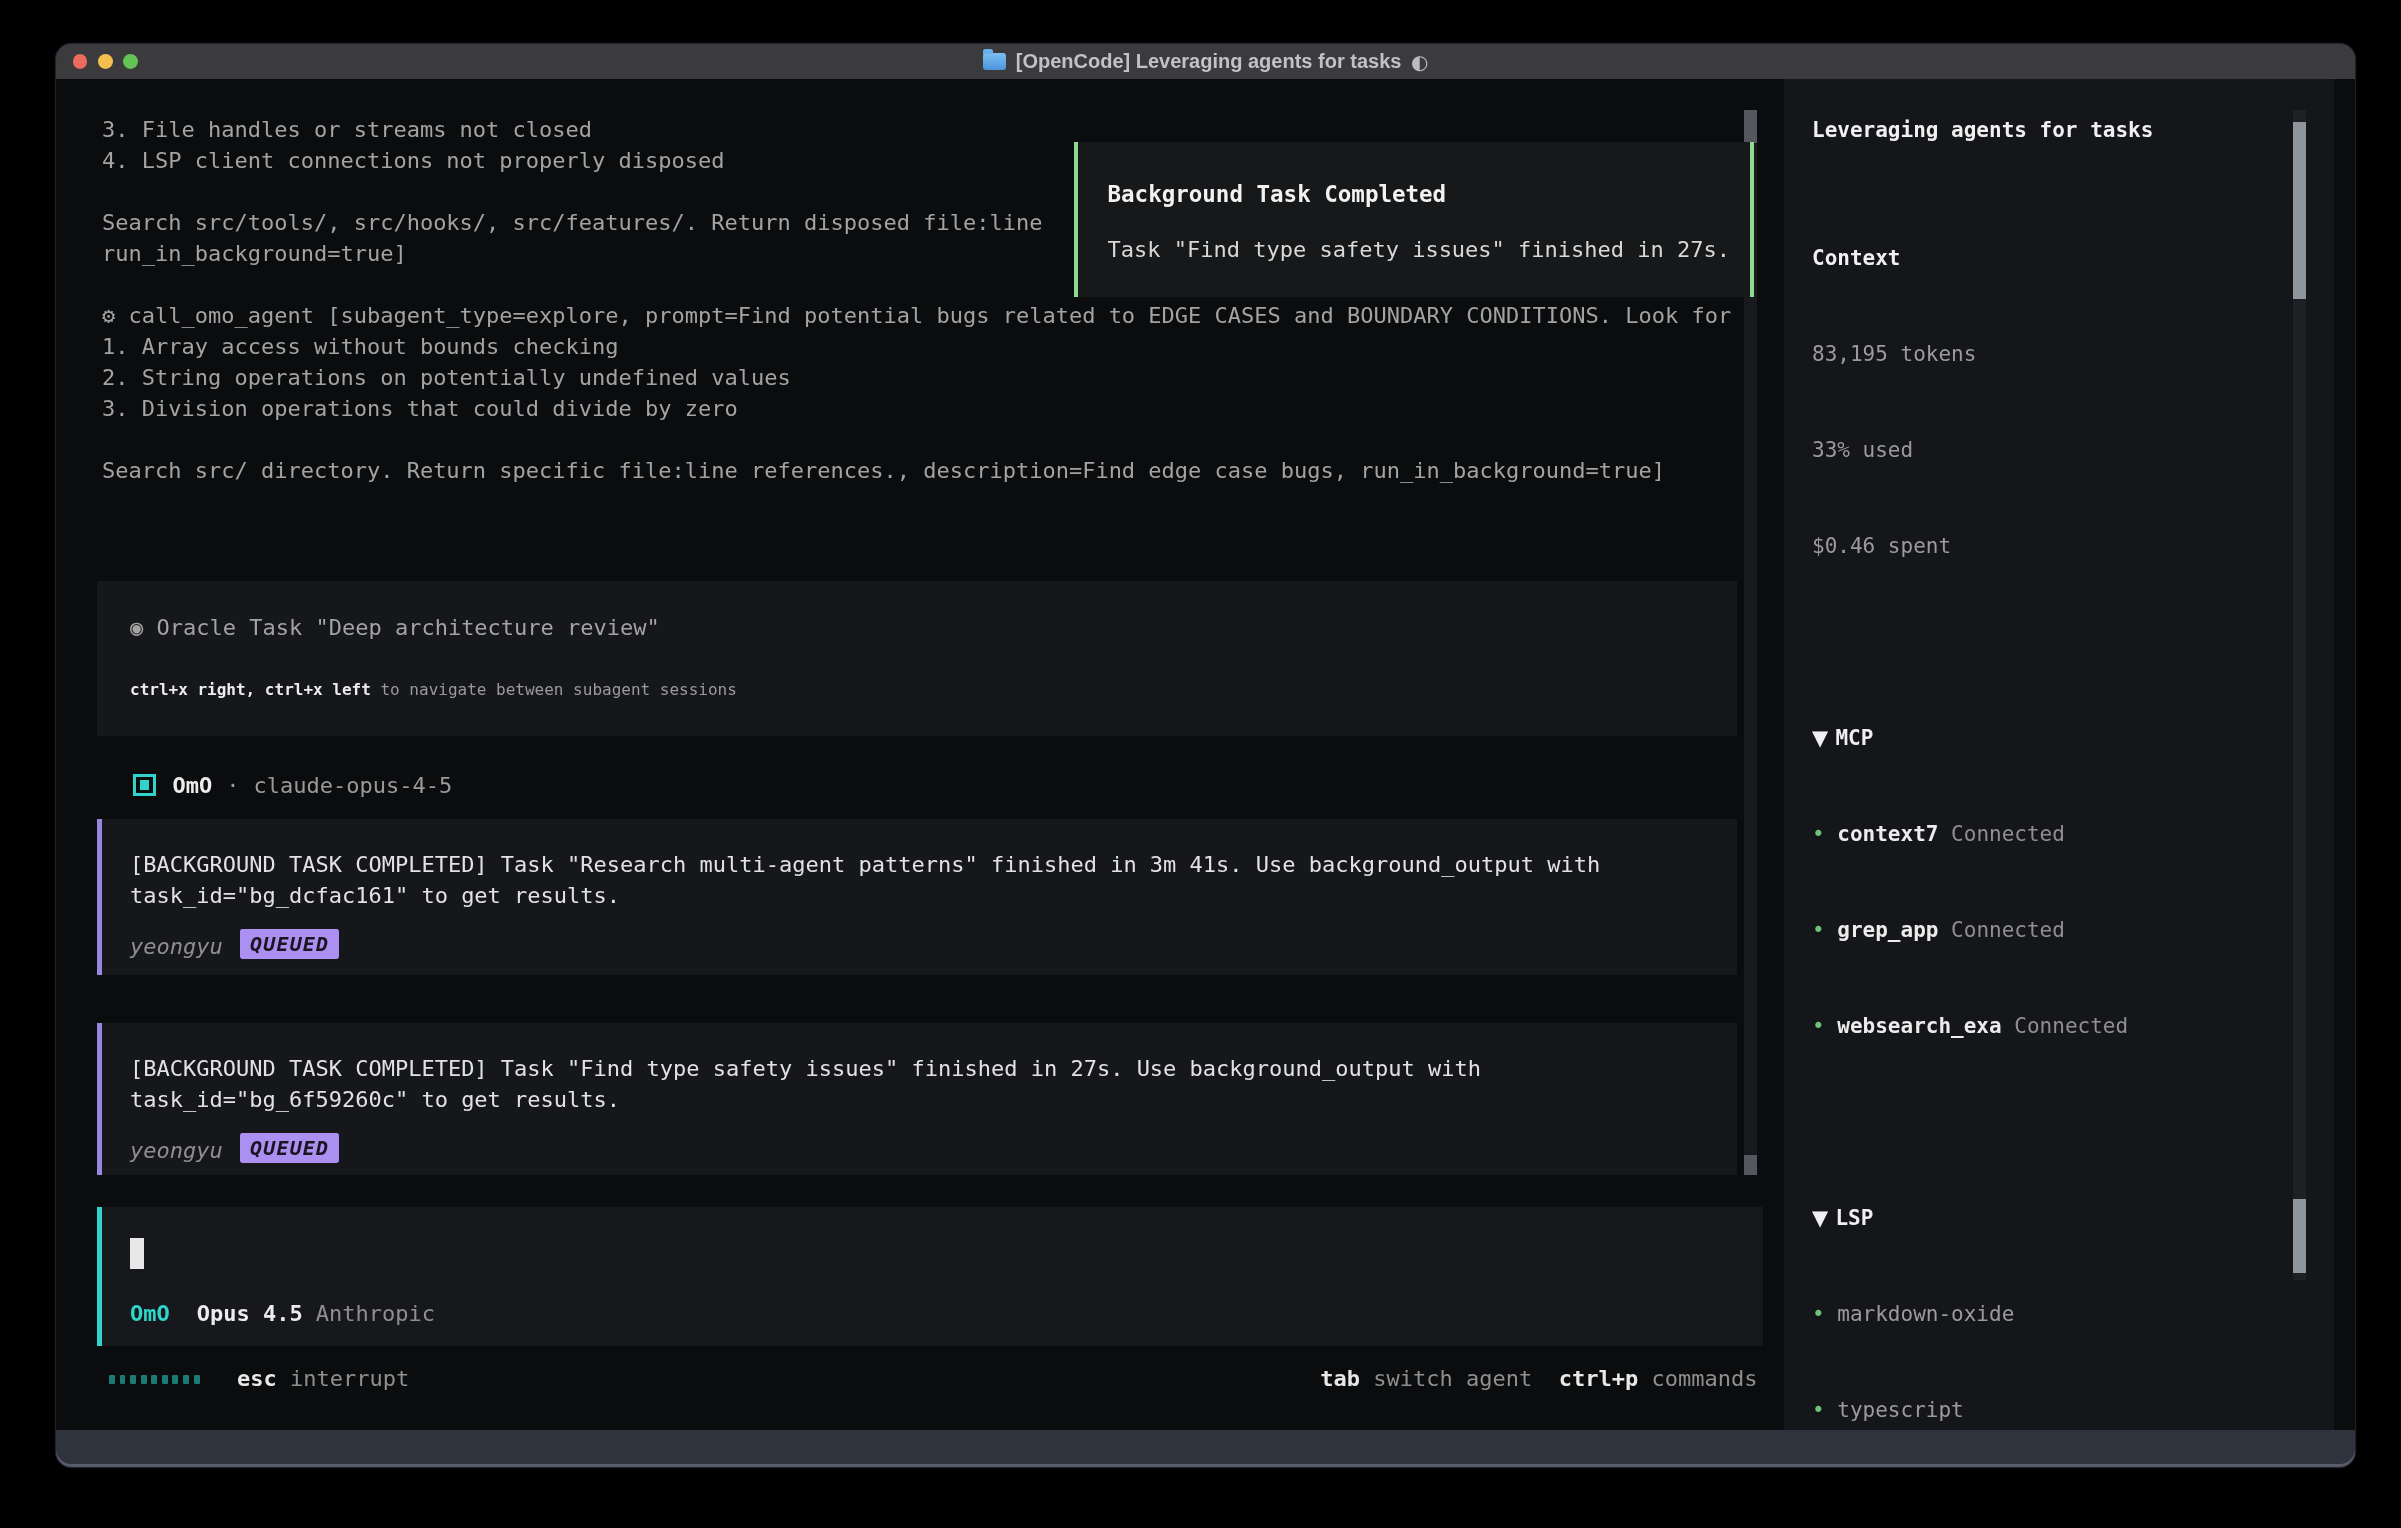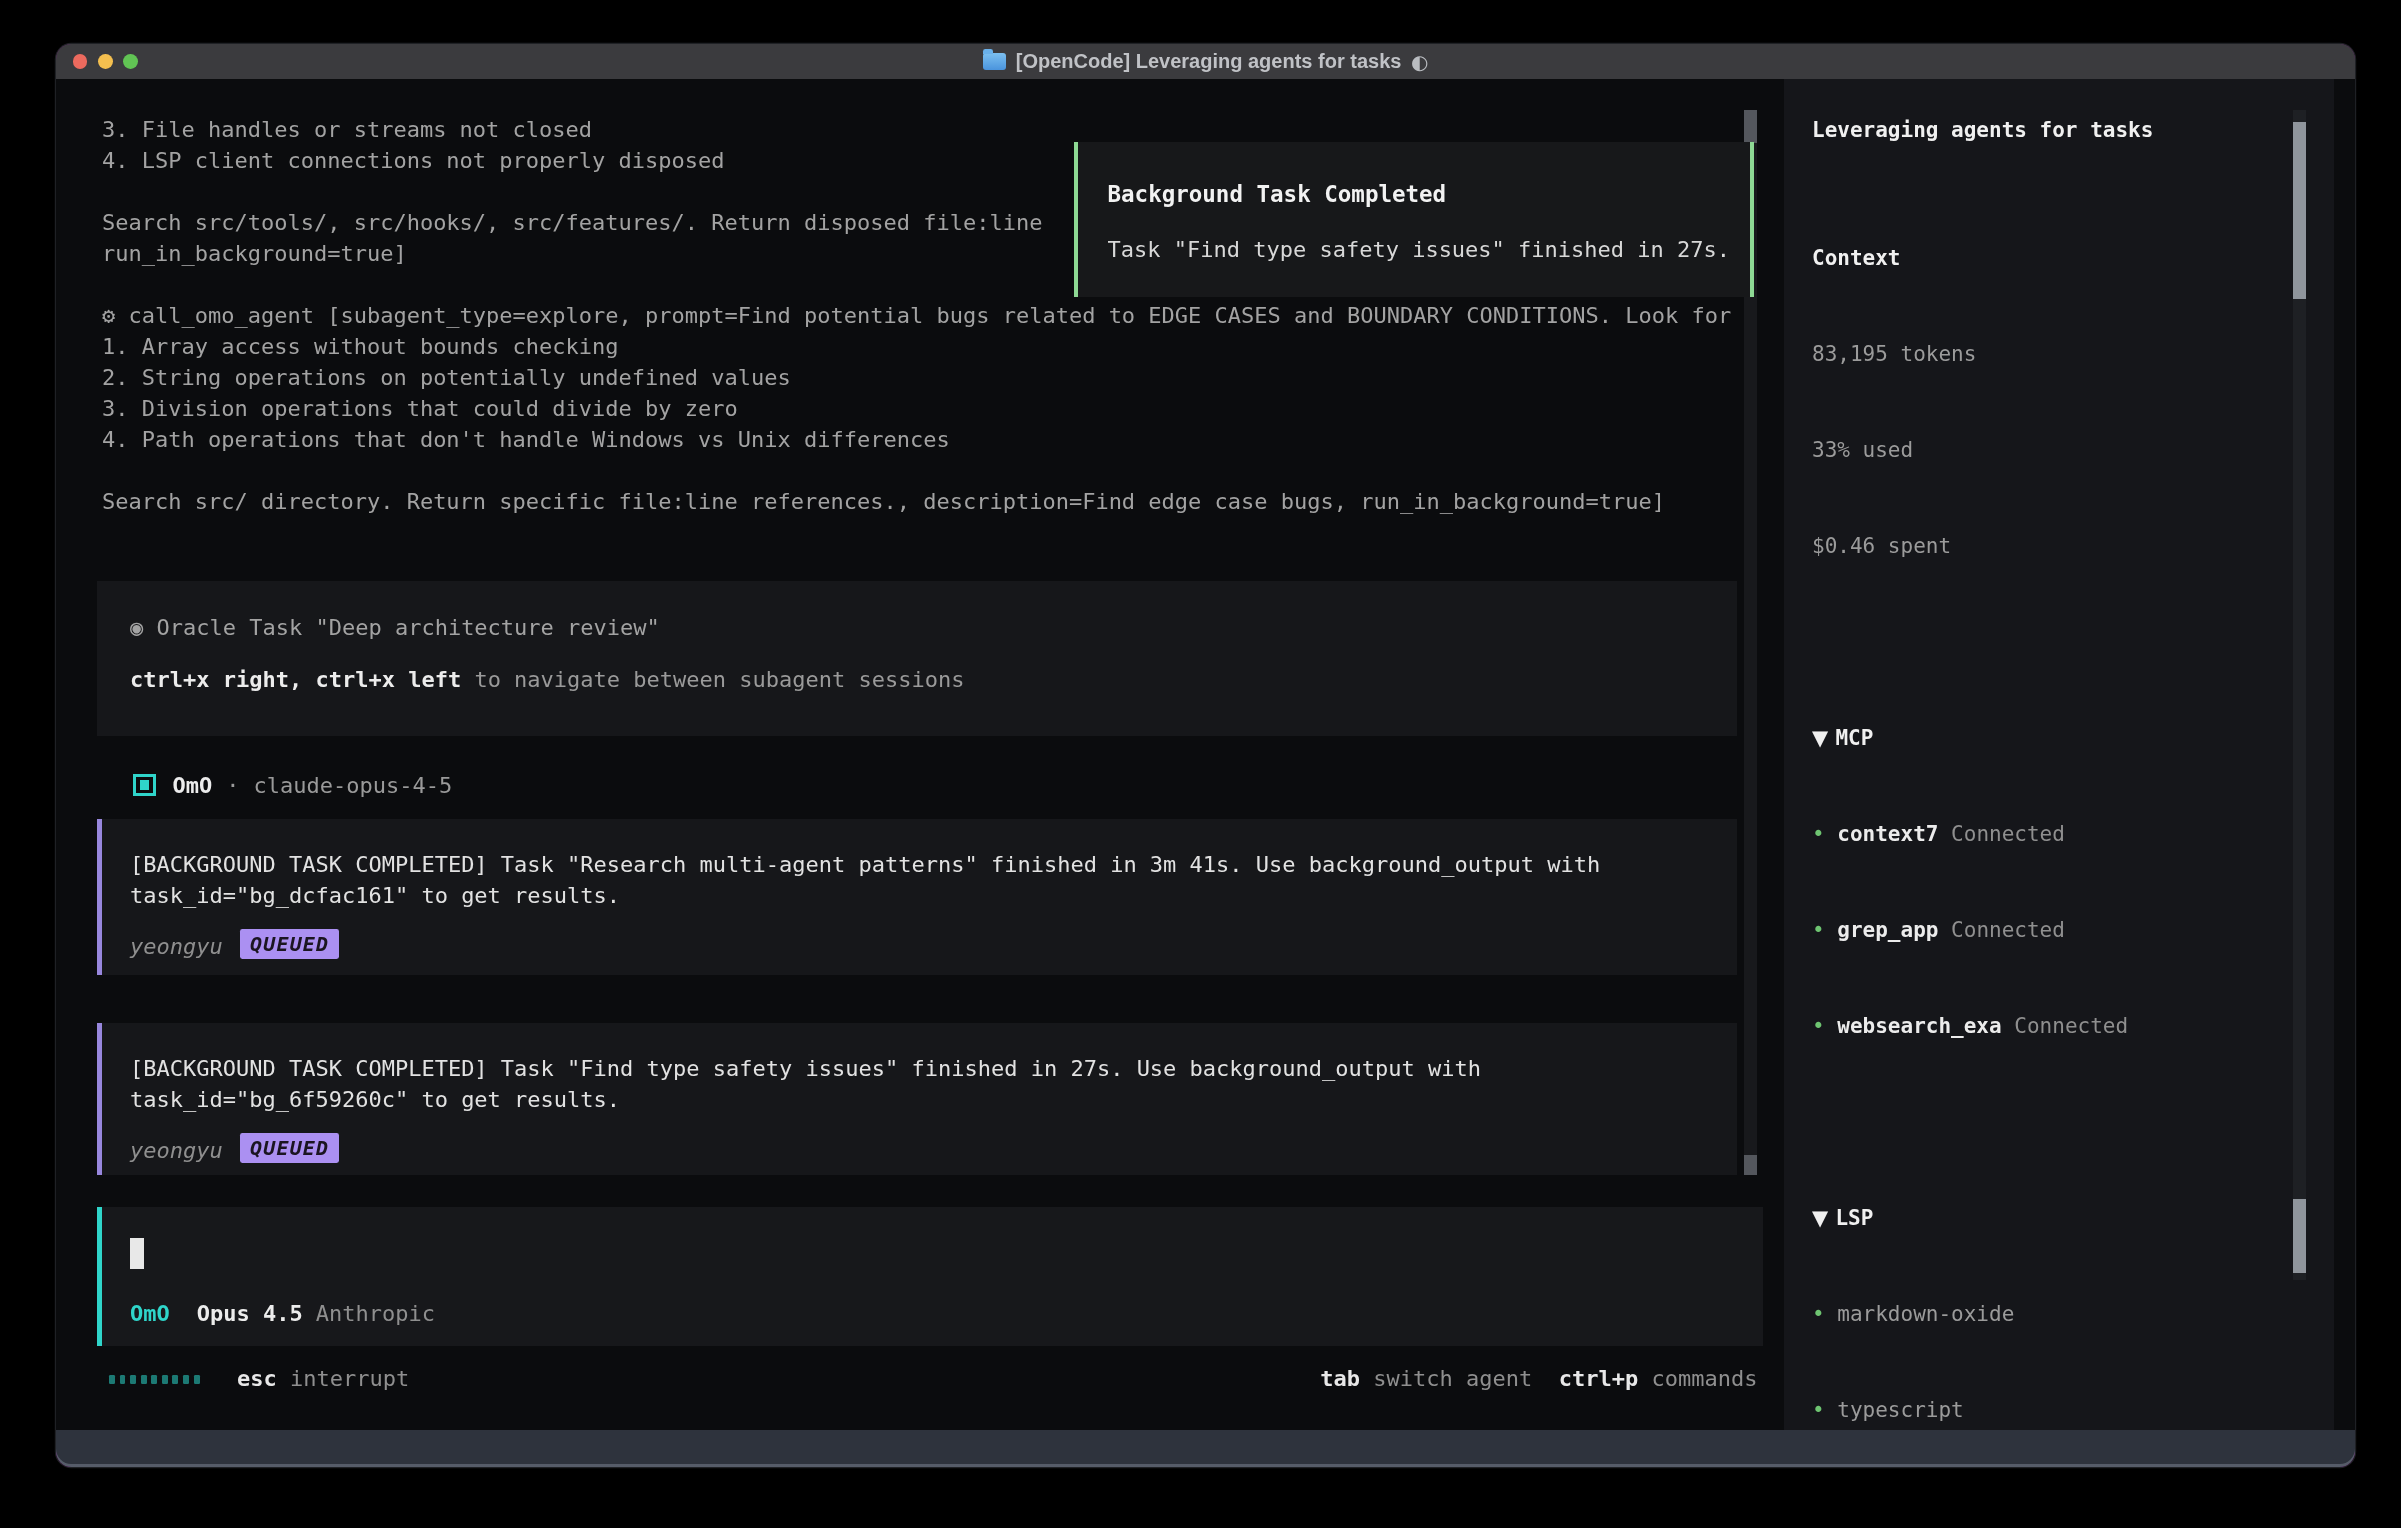--- a/index.html
+++ b/index.html
@@ -37,21 +37,21 @@
   
   .toast{position:absolute;left:1018px;top:63px;width:680px;height:155px;box-sizing:border-box;
          background:#17181a;border-left:4.1px solid #8ed994;border-right:4.1px solid #8ed994;
          padding:39px 0 0 29.5px;z-index:5;}
   .toast-title{font-size:22.5px;font-weight:bold;color:#f2f2f2;white-space:pre;}
   .toast-body{margin-top:29.5px;font-size:22px;color:#d8d8d8;white-space:pre;}
   
   .card{position:absolute;left:41px;width:1640px;background:#16171a;box-sizing:border-box;}
   .oracle{top:502px;height:155px;padding:31px 0 0 33px;}
   .oracle-l1{font-size:22px;line-height:31px;color:#a3a3a3;white-space:pre;}
-  .oracle-l2{font-size:22px;line-height:31px;margin-top:21px;white-space:pre;color:#9a9a9a;}
+  .oracle-l2{font-size:16px;line-height:31px;margin-top:31px;white-space:pre;color:#9a9a9a;}
   .oracle-l2 .hot{color:#ececec;font-weight:bold;}
   .agentline{position:absolute;left:77px;top:690px;height:32px;display:flex;align-items:center;}
   .agenticon{width:16.5px;height:16.5px;border:3px solid #2fd5ca;display:flex;align-items:center;justify-content:center;}
   .agenticon i{display:block;width:9.5px;height:9.5px;background:#2fd5ca;}
   .agentname{margin-left:17px;font-size:22px;font-weight:bold;color:#ececec;}
   .agentsep{margin:0 14px;font-size:22px;color:#9a9a9a;}
   .agentmodel{font-size:22px;color:#9a9a9a;}
   .msg{border-left:5.3px solid #9887dd;padding:29.5px 0 0 28px;}
   .msg1{top:740px;height:156px;}
   .msg2{top:944px;height:152px;}
@@ -115,21 +115,20 @@
         <div class="tline">3. File handles or streams not closed</div>
         <div class="tline">4. LSP client connections not properly disposed</div>
         <div class="tline"></div>
         <div class="tline">Search src/tools/, src/hooks/, src/features/. Return disposed file:line</div>
         <div class="tline">run_in_background=true]</div>
         <div class="tline"></div>
         <div class="tline">⚙ call_omo_agent [subagent_type=explore, prompt=Find potential bugs related to EDGE CASES and BOUNDARY CONDITIONS. Look for</div>
         <div class="tline">1. Array access without bounds checking</div>
         <div class="tline">2. String operations on potentially undefined values</div>
         <div class="tline">3. Division operations that could divide by zero</div>
-        <div class="tline">4. Path operations that don't handle Windows vs Unix differences</div>
         <div class="tline"></div>
         <div class="tline">Search src/ directory. Return specific file:line references., description=Find edge case bugs, run_in_background=true]</div>
       </div>
 
       <div class="m-track"></div>
       <div class="m-thumb-top"></div>
       <div class="m-thumb-bot"></div>
 
       <div class="toast">
         <div class="toast-title">Background Task Completed</div>

